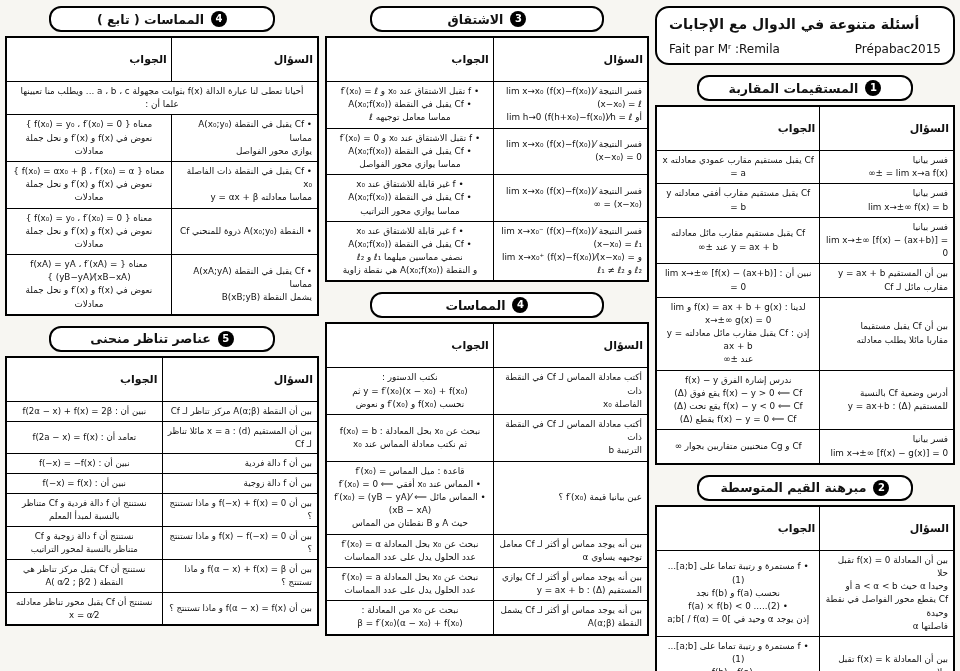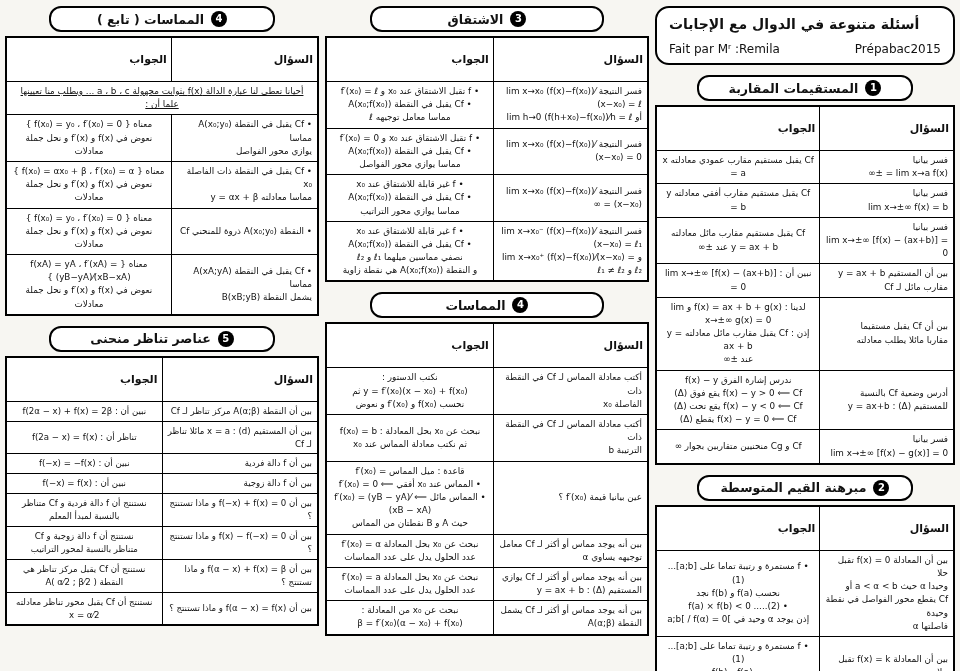--- a/index.html
+++ b/index.html
@@ -36,21 +36,21 @@
     font-size:10px;text-align:center;font-weight:bold;flex:0 0 auto;
   }
 
   table{width:100%;border-collapse:collapse;border:2px solid #000;background:#fff;table-layout:fixed;}
   th,td{border:1.4px solid #000;vertical-align:middle;box-sizing:border-box;}
   th{font-size:11px;font-weight:bold;text-align:right;padding:15px 4px;}
   td{font-size:8.8px;padding:3px 5px;line-height:1.5;white-space:pre-line;text-align:right;}
   td.a{text-align:center;}
   col.qcol{width:45%;}
   col.acol{width:55%;}
-  .note-cell{text-align:center;font-size:8.8px;text-decoration:underline;}
+  .note-cell{text-align:center;font-size:8.8px;}
   .sym td{font-size:8.6px;}
   .sym td.a{direction:rtl;}
 </style>
 </head>
 <body>
 
 <div class="page">
 
   <div class="col col-right">
 
@@ -340,21 +340,21 @@
             <th>الجواب</th>
           </tr>
         </thead>
         <tbody>
           <tr>
               <td class="q">بين أن النقطة A(α;β) مركز تناظر لـ Cf</td>
               <td class="a">نبين أن :  f(2α − x) + f(x) = 2β</td>
             </tr>
           <tr>
               <td class="q">بين أن المستقيم (d) : x = a مائلا تناظر لـ Cf</td>
-              <td class="a">تناظر أن :  f(2a − x) = f(x)</td>
+              <td class="a">تعامد أن :  f(2a − x) = f(x)</td>
             </tr>
           <tr>
               <td class="q">بين أن f دالة فردية</td>
               <td class="a">نبين أن :  f(−x) = −f(x)</td>
             </tr>
           <tr>
               <td class="q">بين أن f دالة زوجية</td>
               <td class="a">نبين أن :  f(−x) = f(x)</td>
             </tr>
           <tr>

